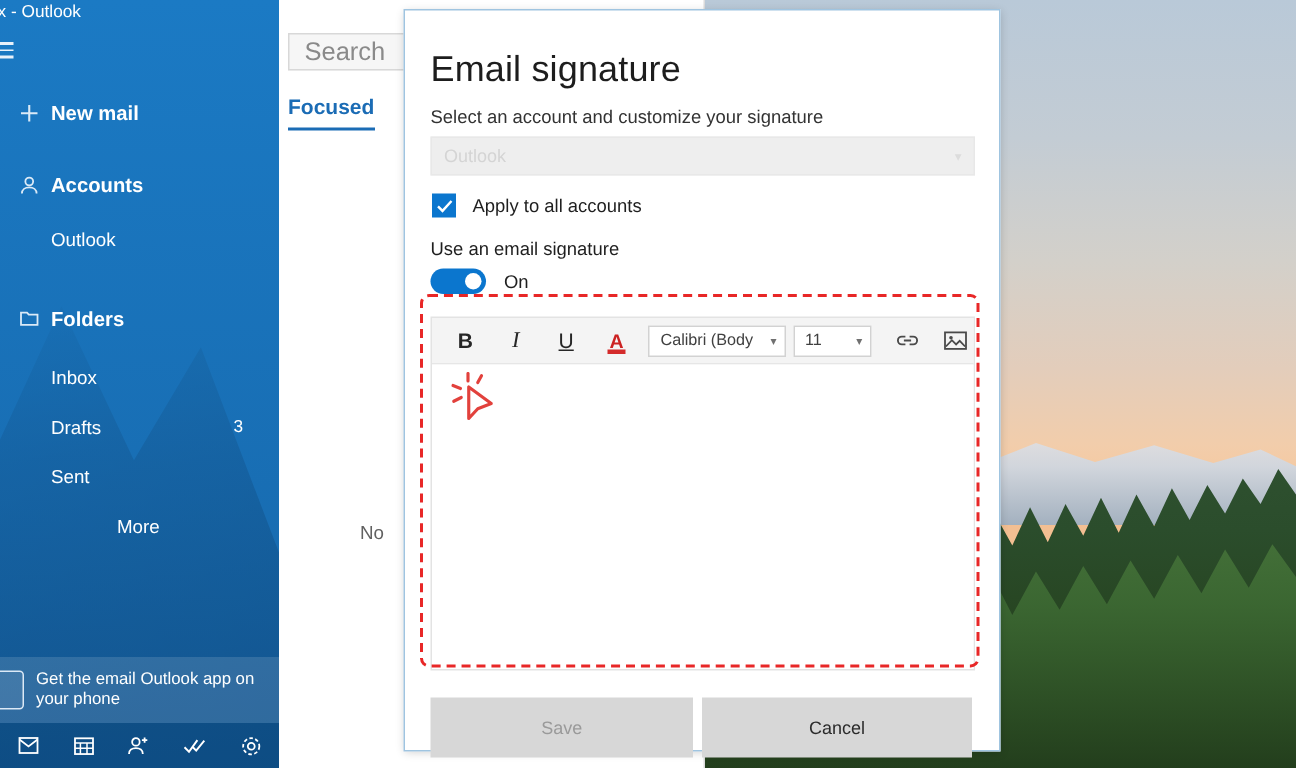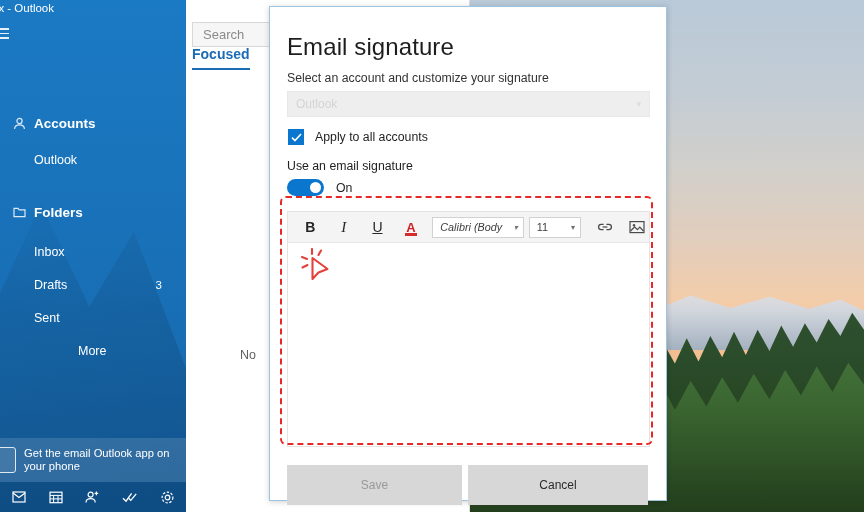--- a/index.html
+++ b/index.html
@@ -134,23 +134,23 @@
   
   #listpane {
     position: absolute; left: 186px; top: 0; width: 284px; height: 512px;
     background: #ffffff; border-right: 1px solid #dcdcdc;
   }
   #search-box {
     position: absolute; left: 6px; top: 22px; width: 215px; height: 25px;
     border: 1px solid #d8d8d8; background: #f6f6f6;
     display: flex; align-items: center; padding-left: 10px;
   }
-  #search-box span { font-size: 13px; color: #8a8a8a; }
+  #search-box span { font-size: 17px; color: #8a8a8a; }
   .pivot {
-    position: absolute; top: 46px; font-size: 14px; text-align: right;
+    position: absolute; top: 63px; font-size: 14px; text-align: right;
   }
   #pivot-focused { left: 6px; color: #1b6cb5; font-weight: bold; }
   #pivot-focused::after {
     content: ""; position: absolute; left: 0; right: 0; bottom: -8px;
     height: 2px; background: #1b6cb5;
   }
   #pivot-other { left: 84px; color: #444444; }
   #list-empty {
     position: absolute; left: 54px; top: 348px;
     font-size: 12.5px; color: #616161; white-space: nowrap;
@@ -232,21 +232,21 @@
   .tb-btn.fcolor { font-size: 13px; color: #cc2222; font-weight: bold; position: relative; }
   .tb-btn.fcolor::after {
     content: ""; position: absolute; left: 6px; right: 6px; bottom: 4px;
     height: 2.5px; background: #d42b2b;
   }
   .tb-sel {
     height: 21px; border: 1px solid #d2d2d2; background: #ffffff;
     display: flex; align-items: center; padding: 0 5px 0 7px;
     font-size: 10.8px; color: #404040; margin-right: 5px;
   }
-  #sel-font { width: 99px; font-style: italic; }
+  #sel-font { width: 99px; }
   #sel-size { width: 56px; }
   .tb-sel .t { flex: 1; white-space: nowrap; overflow: hidden; }
   .tb-sel .c { font-size: 8px; color: #707070; margin-left: 4px; }
   .tb-icobtn {
     width: 27px; height: 25px; display: flex; align-items: center;
     justify-content: center; margin-left: 7px; color: #4a4a4a;
   }
   #editor-body {
     height: 203px; background: #ffffff; position: relative;
   }
@@ -283,20 +283,28 @@
 
     <div id="nav-content">
       <div class="nav-title">ox - Outlook</div>
 
       <div class="nav-hamburger">
         <span></span>
           <span></span>
           <span></span>
       </div>
 
+      <div class="nav-row" style="top:60px;">
+        <div class="nav-ico">
+          <svg width="13" height="13" viewBox="0 0 13 13">
+              <path d="M6.5 1v11M1 6.5h11" stroke="#dbeaf7" stroke-width="1.4" fill="none"></path>
+            </svg>
+        </div>
+        <div class="nav-lbl">New mail</div>
+      </div>
 
       <div class="nav-row" style="top:108px;">
         <div class="nav-ico">
           <svg width="13" height="13" viewBox="0 0 13 13">
               <circle cx="6.5" cy="4" r="2.6" stroke="#dbeaf7" stroke-width="1.2" fill="none"></circle>
               <path d="M1.6 12c0-2.7 2.2-4.1 4.9-4.1S11.4 9.3 11.4 12" stroke="#dbeaf7" stroke-width="1.2" fill="none"></path>
             </svg>
         </div>
         <div class="nav-lbl">Accounts</div>
       </div>

